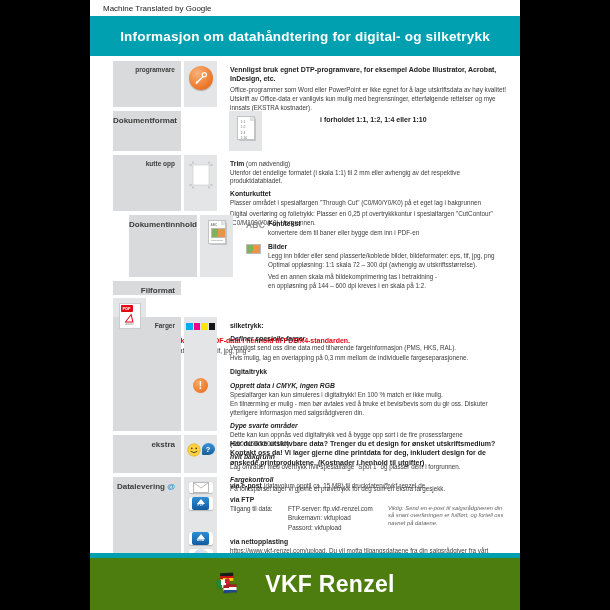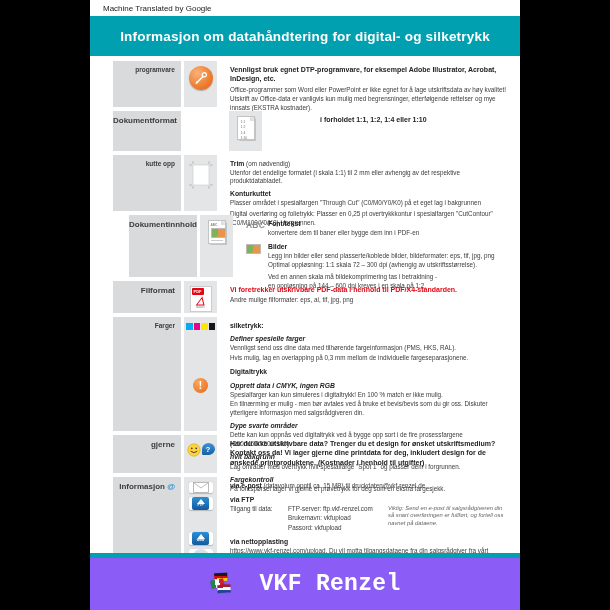--- a/index.html
+++ b/index.html
@@ -16,21 +16,21 @@
   .text-cell{flex:1;padding:4px 2px 0 10px;font-size:6.3px;color:#3a3a3a;line-height:1.35;}
   .lead{font-weight:bold;font-size:7px;color:#222;margin-bottom:2px;}
   .body-line{margin-bottom:1px;}
   .para{margin-bottom:4px;}
   .sub-bold{font-weight:bold;font-size:6.8px;color:#222;margin-top:3px;margin-bottom:1px;}
   .sub-bold-italic{font-weight:bold;font-style:italic;font-size:6.8px;color:#222;margin-top:4px;margin-bottom:1px;}
   .red{color:var(--red);}
   .blue-at{color:var(--blue);font-weight:bold;}
   
   .r-programvare{min-height:46px;} .r-dokumentformat{min-height:40px;gap:48px;} .r-kutte{min-height:56px;}
-  .r-innhold{min-height:62px;padding-left:16px;} .r-filformat{min-height:32px;} .r-farger{min-height:114px;}
+  .r-innhold{min-height:62px;padding-left:16px;} .r-filformat{min-height:32px;flex-direction:column;} .r-farger{min-height:114px;}
   .r-service{min-height:38px;} .r-datalevering{min-height:88px;}
   
   .pen-circle{width:24px;height:24px;border-radius:50%;background:radial-gradient(circle at 35% 30%,#f8b27c,#ee7d2f 60%,#d85f1c);display:flex;align-items:center;justify-content:center;box-shadow:0 1px 1px rgba(0,0,0,.25);}
   .mini-page{width:18px;height:24px;background:#fff;border:0.5px solid #c3c3c3;box-shadow:0.5px 0.5px 1px rgba(0,0,0,.15);position:relative;box-sizing:border-box;}
   .fold{position:absolute;top:0;right:0;width:0;height:0;border-left:4px solid #ddd;border-top:4px solid #e4e5e6;}
   .ratio-lines{font-size:3.5px;line-height:1.5;color:#777;padding:3px 0 0 3px;white-space:pre-line;}
   .cmyk{display:flex;gap:1px;margin-top:1px;}
   .cmyk span{width:6.5px;height:6.5px;display:block;}
   .excl{width:15px;height:15px;border-radius:50%;background:radial-gradient(circle at 35% 30%,#f9a860,#ee7d2f 65%,#d85f1c);color:#fff;font-weight:bold;font-size:10px;display:flex;align-items:center;justify-content:center;margin-top:48px;}
   .pdf-chip{width:22px;height:26px;background:#fff;border:0.5px solid #ccc;position:relative;box-sizing:border-box;display:flex;flex-direction:column;align-items:center;}
@@ -50,21 +50,21 @@
   .ftp-access{width:58px;min-width:58px;}
   .ftp-rows div{margin-bottom:1px;}
   .ftp-note{margin-left:auto;width:118px;font-style:italic;font-size:5.8px;color:#666;line-height:1.3;padding-right:2px;}
   
   .sub-row{display:flex;margin-bottom:3px;}
   .sub-icon-col{width:22px;min-width:22px;padding-top:1px;}
   .abc{font-size:8.5px;font-weight:bold;color:#8a8a8a;letter-spacing:.2px;}
   .img-thumb{width:13px;height:8px;background:linear-gradient(100deg,#7fb25a 45%,#e8954a 46%);border:0.5px solid #bbb;margin-top:1px;}
   
   .teal-strip{height:5px;min-height:5px;background:var(--teal);}
-  .footer{height:52px;min-height:52px;background:#8b5cf6;display:flex;align-items:center;justify-content:center;gap:24px;font-family:Liberation Mono, monospace;}
+  .footer{height:52px;min-height:52px;background:#4d7c0f;display:flex;align-items:center;justify-content:center;gap:24px;}
   .brand{color:#fff;font-weight:bold;font-size:23px;letter-spacing:.3px;}
   .flags{position:relative;width:26px;height:26px;transform:rotate(-6deg);}
   .flag{position:absolute;width:13px;height:8px;box-shadow:0 0 1px rgba(0,0,0,.4);}
   .flag-de{left:6px;top:2px;background:linear-gradient(#1a1a1a 33%,#cc1111 33% 66%,#ffce00 66%);transform:rotate(4deg);}
   .flag-it{left:2px;top:8px;background:linear-gradient(90deg,#1a8a3c 33%,#fff 33% 66%,#cc2233 66%);transform:rotate(-6deg);}
   .flag-nl{left:8px;top:14px;background:linear-gradient(#ae1c28 33%,#fff 33% 66%,#21468b 66%);transform:rotate(2deg);}
   .mono-sm{font-size:6.3px;}
 </style>
 </head>
 <body>
@@ -203,41 +203,41 @@
           <div class="sub-bold-italic">Dype svarte områder</div>
           <div class="body-line">Dette kan kun oppnås ved digitaltrykk ved å bygge opp sort i de fire prosessfargene (C50/M50/Y50/K100).</div>
           <div class="sub-bold-italic">hvit bakgrunn</div>
           <div class="body-line">Lag områder med overtrykk hvit spesialfarge "Spot 1" og plasser dem i forgrunnen.</div>
           <div class="sub-bold-italic">Fargekontroll</div>
           <div class="body-line">På forespørsel lager vi gjerne et prøvetrykk for deg som en ekstra fargesjekk.</div>
         </div>
       </div>
 
       <div class="row r-service">
-        <div class="label-cell label-lg">gjerne</div>
+        <div class="label-cell label-lg">ekstra</div>
         <div class="icon-cell">
           <div class="service-icons">
             <svg width="14" height="14" viewBox="0 0 14 14">
               <circle cx="7" cy="7" r="6.2" fill="#ffd23e" stroke="#d9a800" stroke-width="0.6"></circle>
               <circle cx="4.8" cy="5.4" r="0.8" fill="#333"></circle>
                 <circle cx="9.2" cy="5.4" r="0.8" fill="#333"></circle>
               <path d="M4 8.5 q3 2.6 6 0" stroke="#333" stroke-width="0.9" fill="none" stroke-linecap="round"></path>
             </svg>
             <div style="width:13px;height:12px;background:linear-gradient(#3f93d8,#155f9f);border-radius:50% 50% 50% 10%;display:flex;align-items:center;justify-content:center;color:#fff;font-weight:bold;font-size:8px;margin-left:1px;">?</div>
           </div>
         </div>
         <div class="text-cell">
           <div class="lead" style="margin-bottom:0;">Har du ikke utskrivbare data? Trenger du et design for ønsket utskriftsmedium?</div>
           <div class="lead">Kontakt oss da! Vi lager gjerne dine printdata for deg, inkludert design for de ønskede printproduktene. (Kostnader i henhold til utgifter)</div>
         </div>
       </div>
 
       <div class="row r-datalevering">
         <div class="label-cell label-lg">
-          <span>Informasjon</span>
+          <span>Datalevering</span>
           <span class="blue-at">@</span>
         </div>
         <div class="icon-cell">
           <div class="white-chip">
             <svg width="16" height="11" viewBox="0 0 16 11">
                 <rect x="0.5" y="0.5" width="15" height="10" fill="#fff" stroke="#aaa" stroke-width="0.8"></rect>
                 <path d="M0.5 0.5 L8 6 L15.5 0.5" fill="none" stroke="#aaa" stroke-width="0.8"></path>
               </svg>
           </div>
           <div class="white-chip chip-gap">

